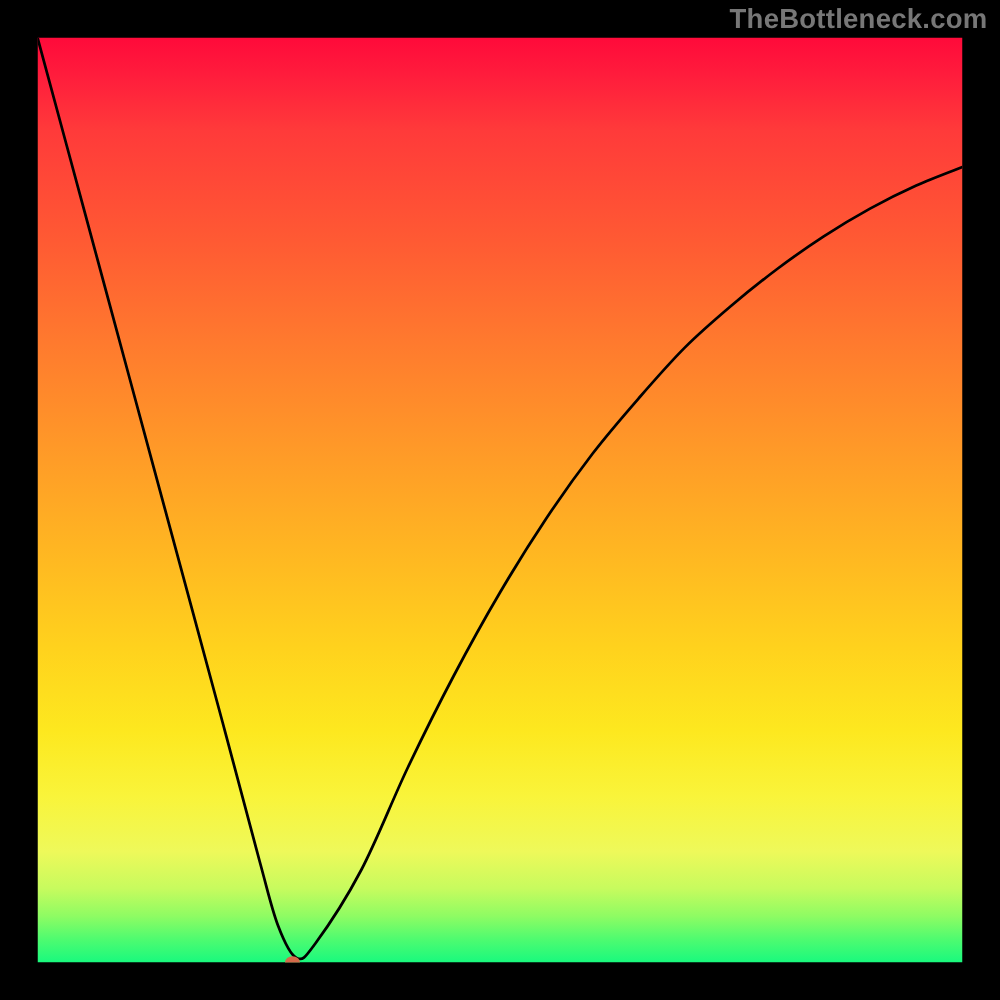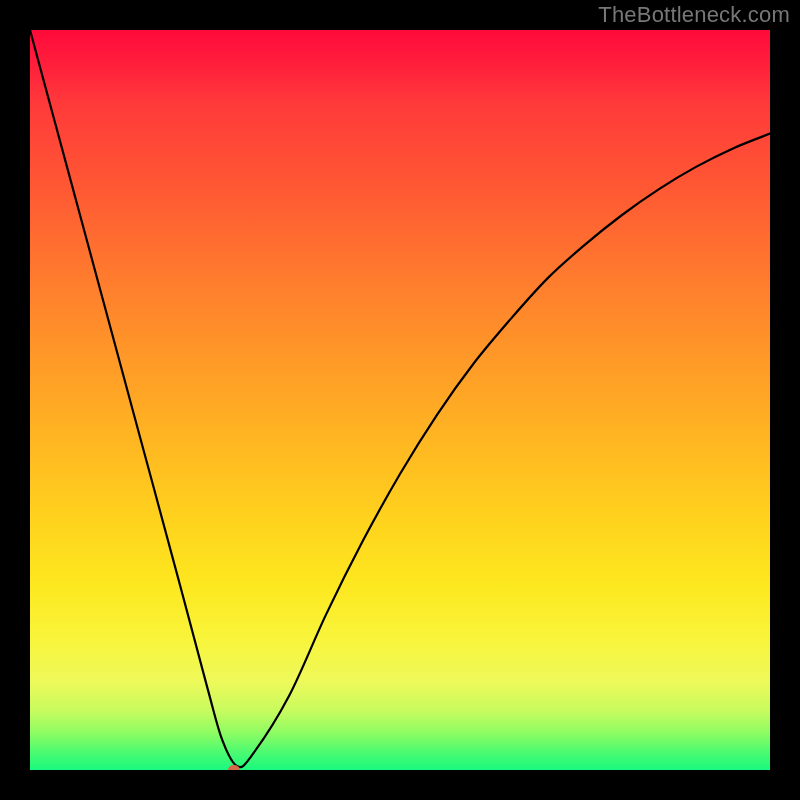--- a/index.html
+++ b/index.html
@@ -15,21 +15,21 @@
     width: 800px;
     height: 800px;
     background: #000;
   }
   .watermark {
     position: absolute;
     top: 2px;
     right: 10px;
     color: #777;
     font-size: 22px;
-    font-weight: 400;
+    font-weight: 700;
     letter-spacing: 0.2px;
     z-index: 30;
   }
   .plot-area {
     position: absolute;
     left: 30px;
     top: 30px;
     width: 740px;
     height: 740px;
     overflow: hidden;

